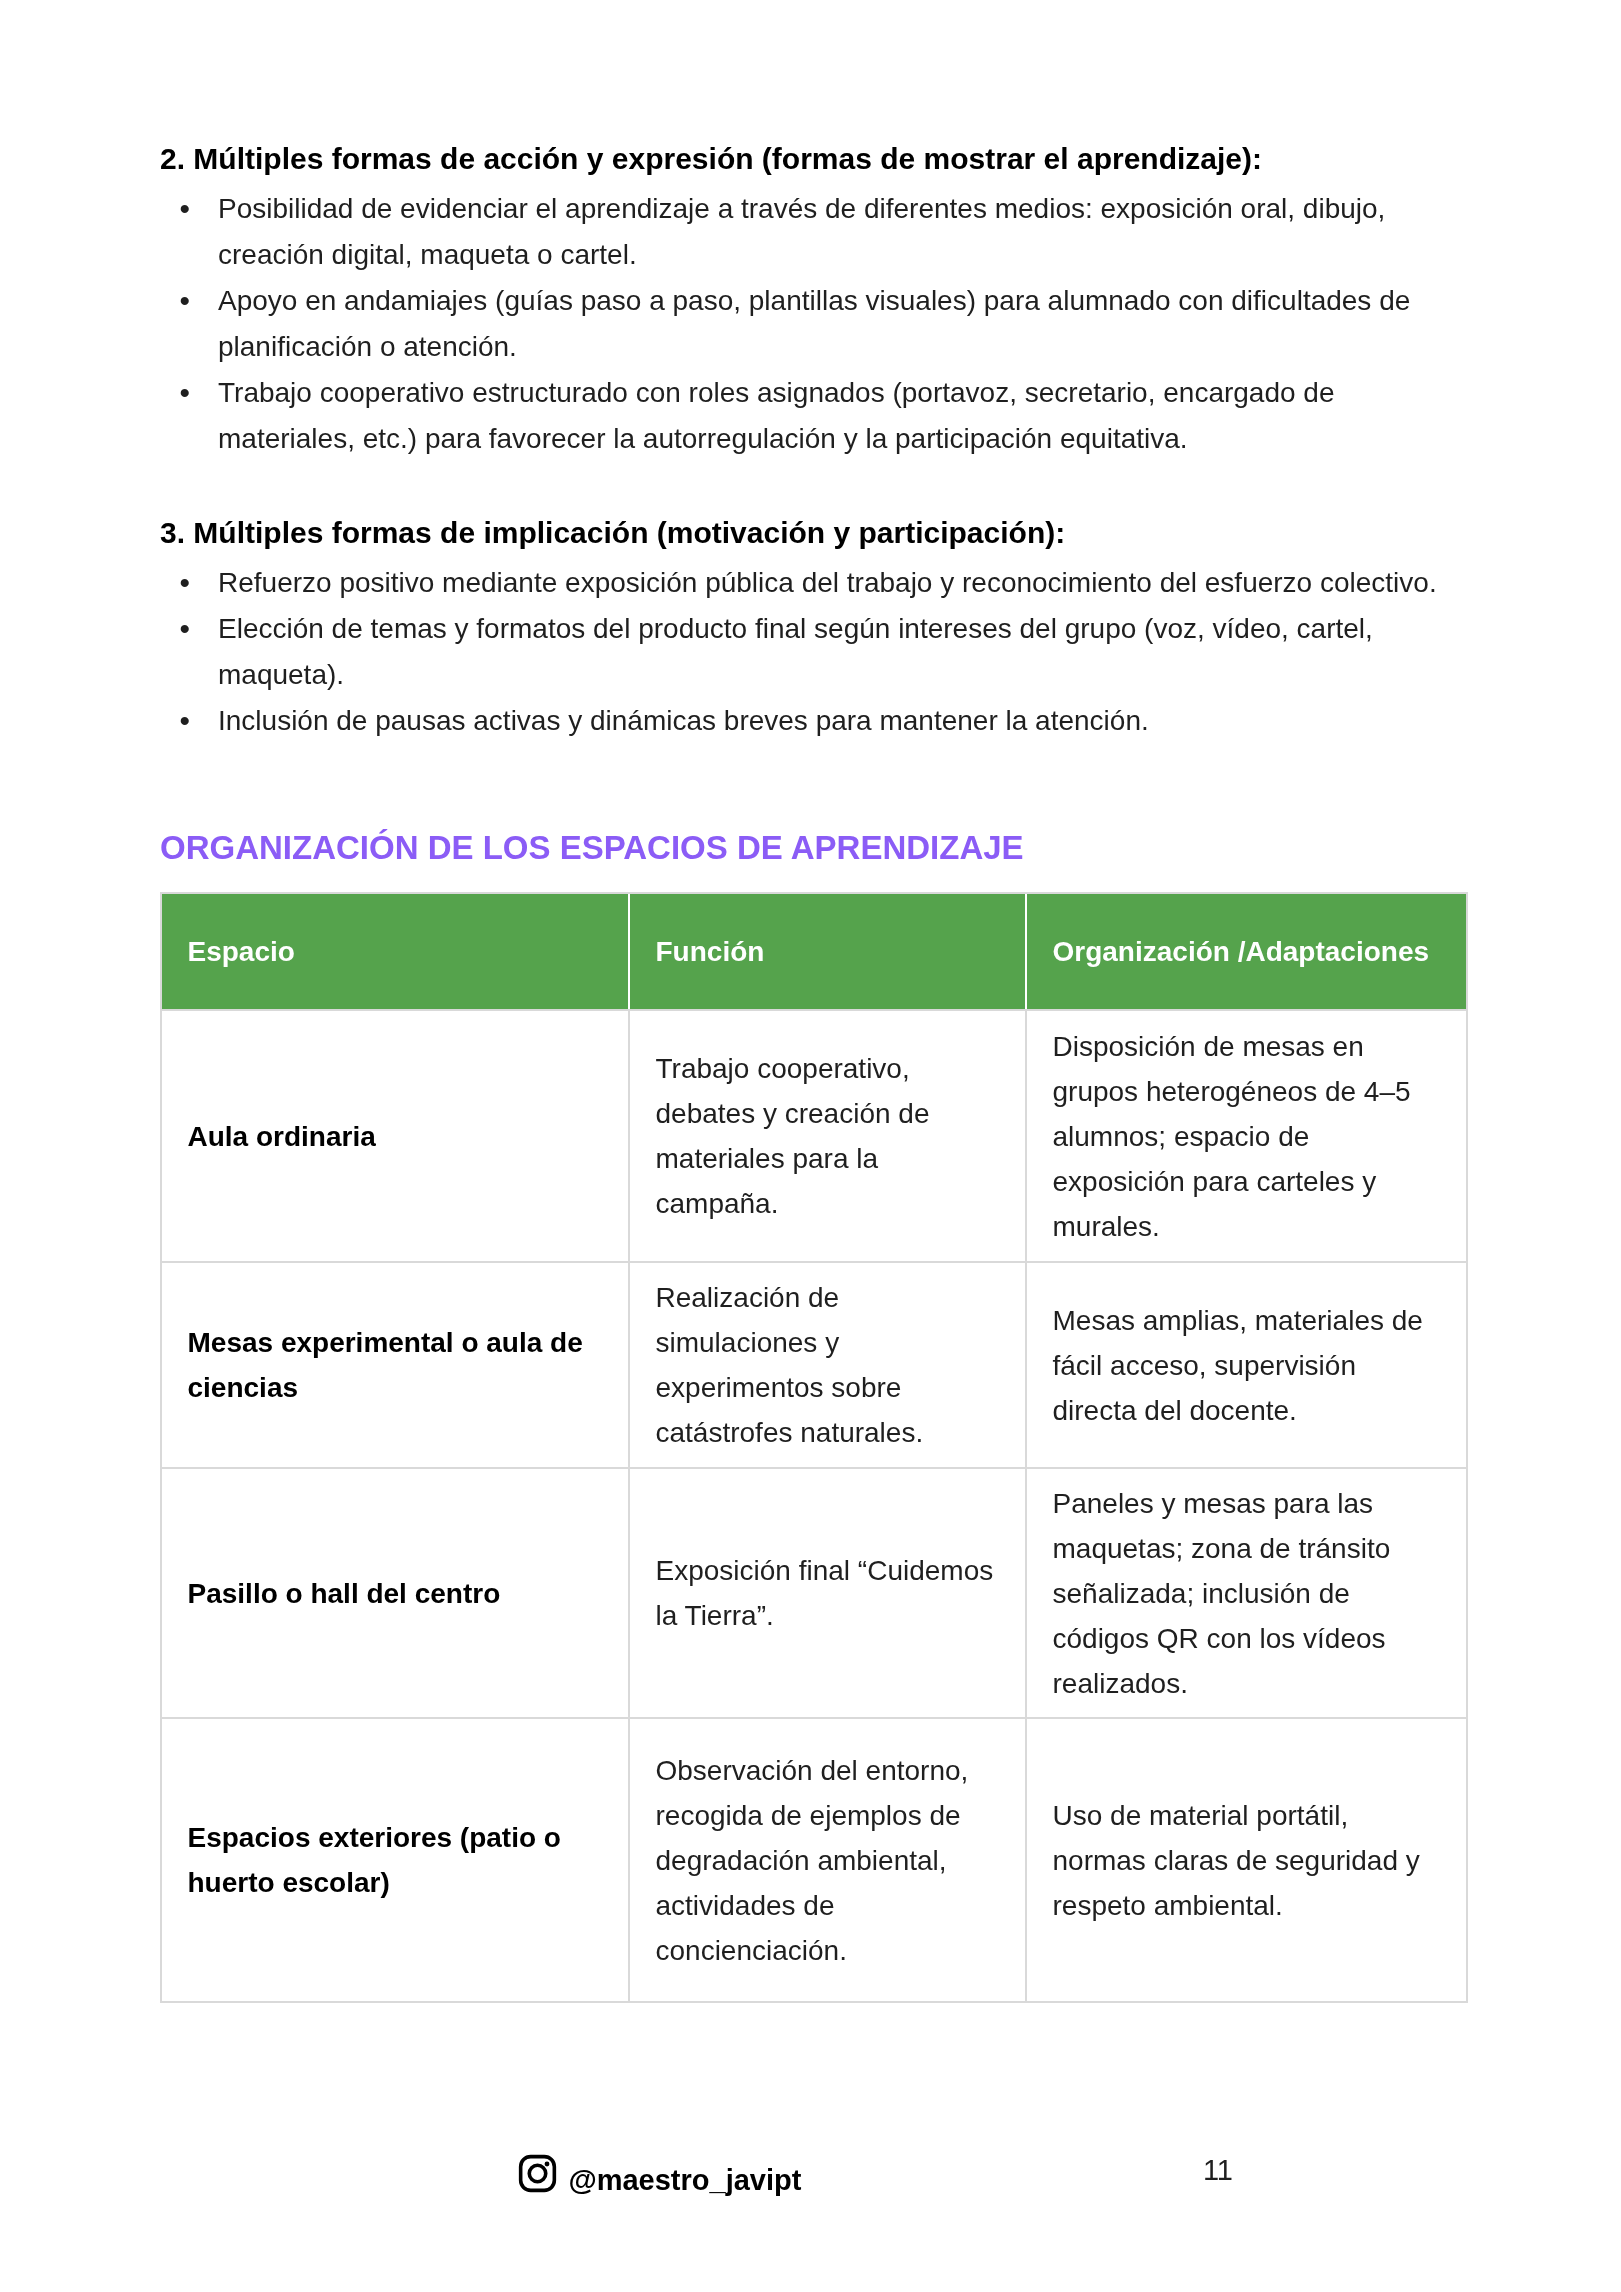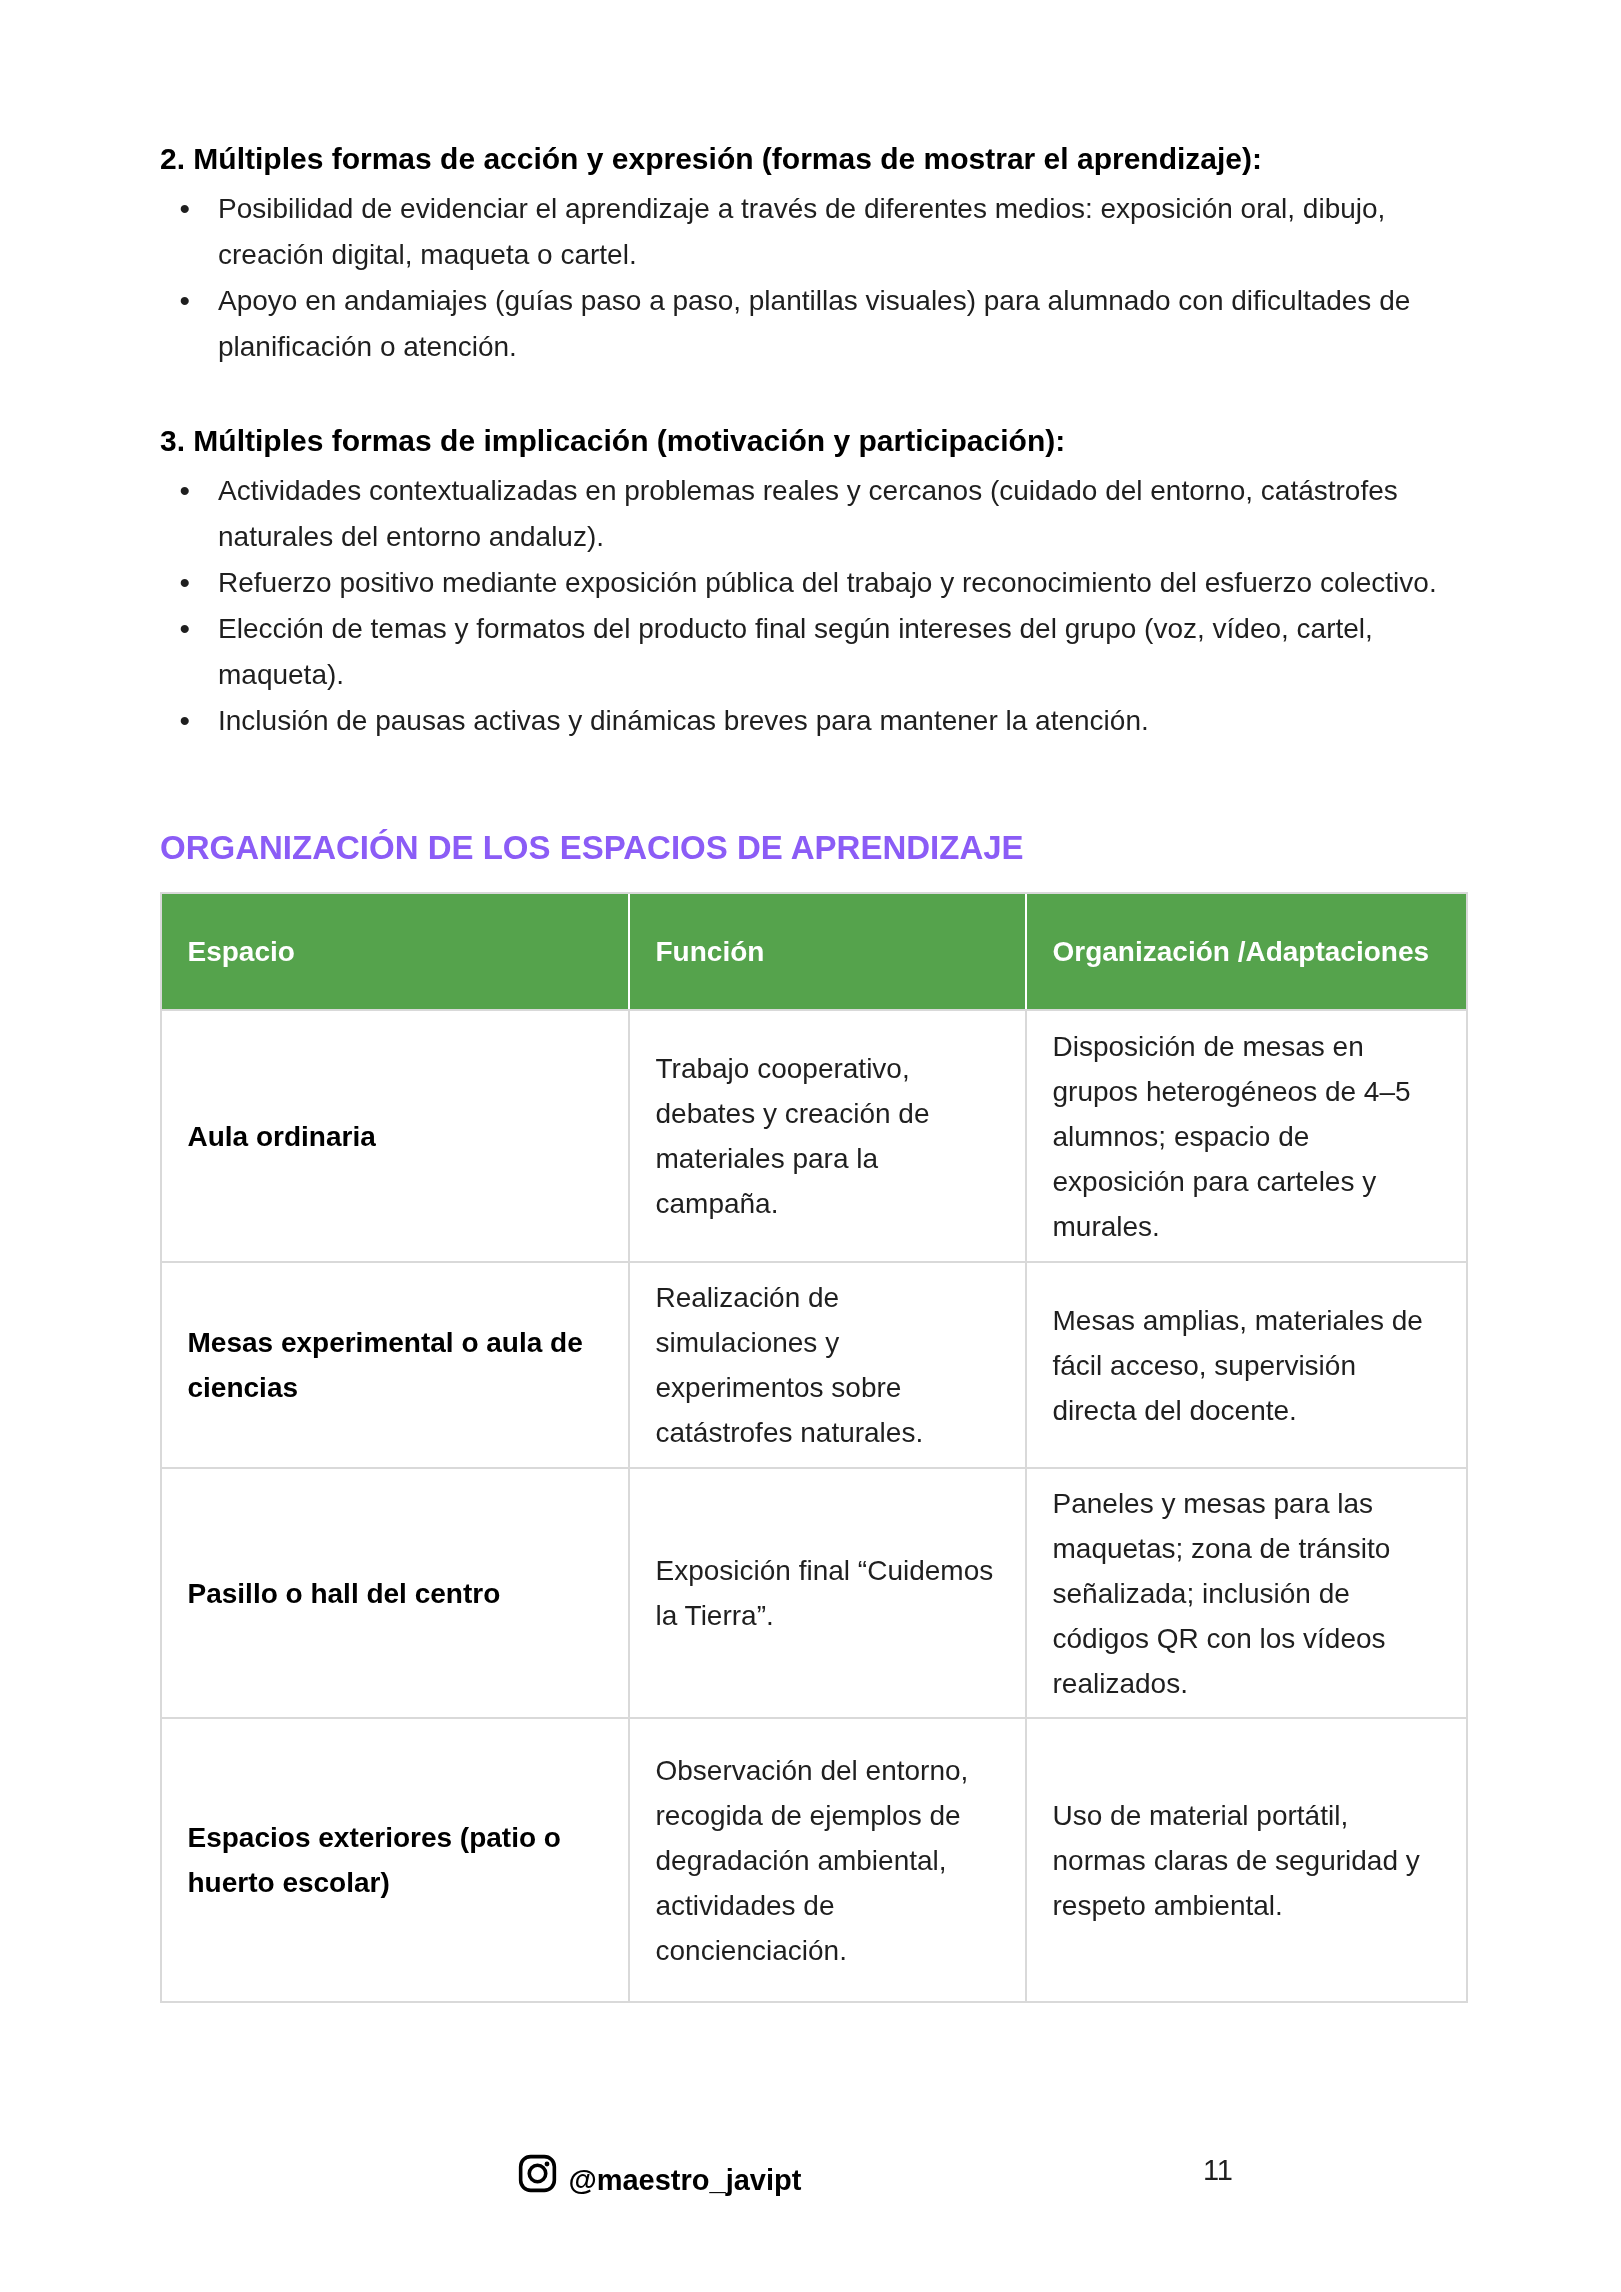--- a/index.html
+++ b/index.html
@@ -117,27 +117,27 @@
 <body>
 
 <div class="page">
   <div class="content">
 
     <section class="doc-section">
       <h2 class="sec-title">2. Múltiples formas de acción y expresión (formas de mostrar el aprendizaje):</h2>
       <ul class="bullets">
         <li>Posibilidad de evidenciar el aprendizaje a través de diferentes medios: exposición oral, dibujo, creación digital, maqueta o cartel.</li>
         <li>Apoyo en andamiajes (guías paso a paso, plantillas visuales) para alumnado con dificultades de planificación o atención.</li>
+        <li>Trabajo cooperativo estructurado con roles asignados (portavoz, secretario, encargado de materiales, etc.) para favorecer la autorregulación y la participación equitativa.</li>
       </ul>
     </section>
 
     <section class="doc-section">
       <h2 class="sec-title">3. Múltiples formas de implicación (motivación y participación):</h2>
       <ul class="bullets">
-        <li>Actividades contextualizadas en problemas reales y cercanos (cuidado del entorno, catástrofes naturales del entorno andaluz).</li>
         <li>Refuerzo positivo mediante exposición pública del trabajo y reconocimiento del esfuerzo colectivo.</li>
         <li>Elección de temas y formatos del producto final según intereses del grupo (voz, vídeo, cartel, maqueta).</li>
         <li>Inclusión de pausas activas y dinámicas breves para mantener la atención.</li>
       </ul>
     </section>
 
     <h3 class="table-heading">ORGANIZACIÓN DE LOS ESPACIOS DE APRENDIZAJE</h3>
 
     <table class="espacios">
       <colgroup>

